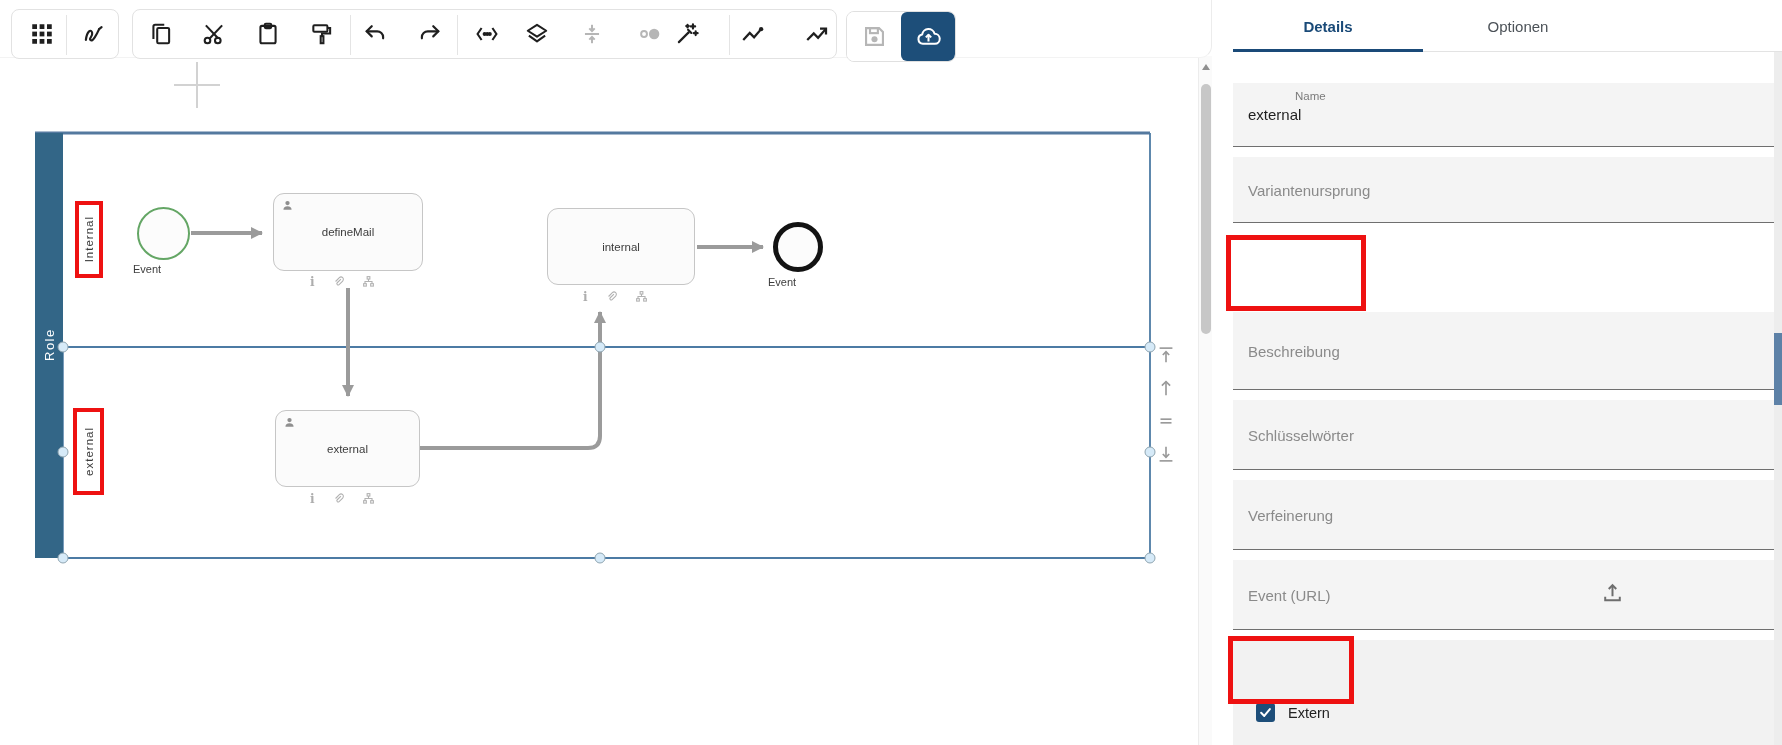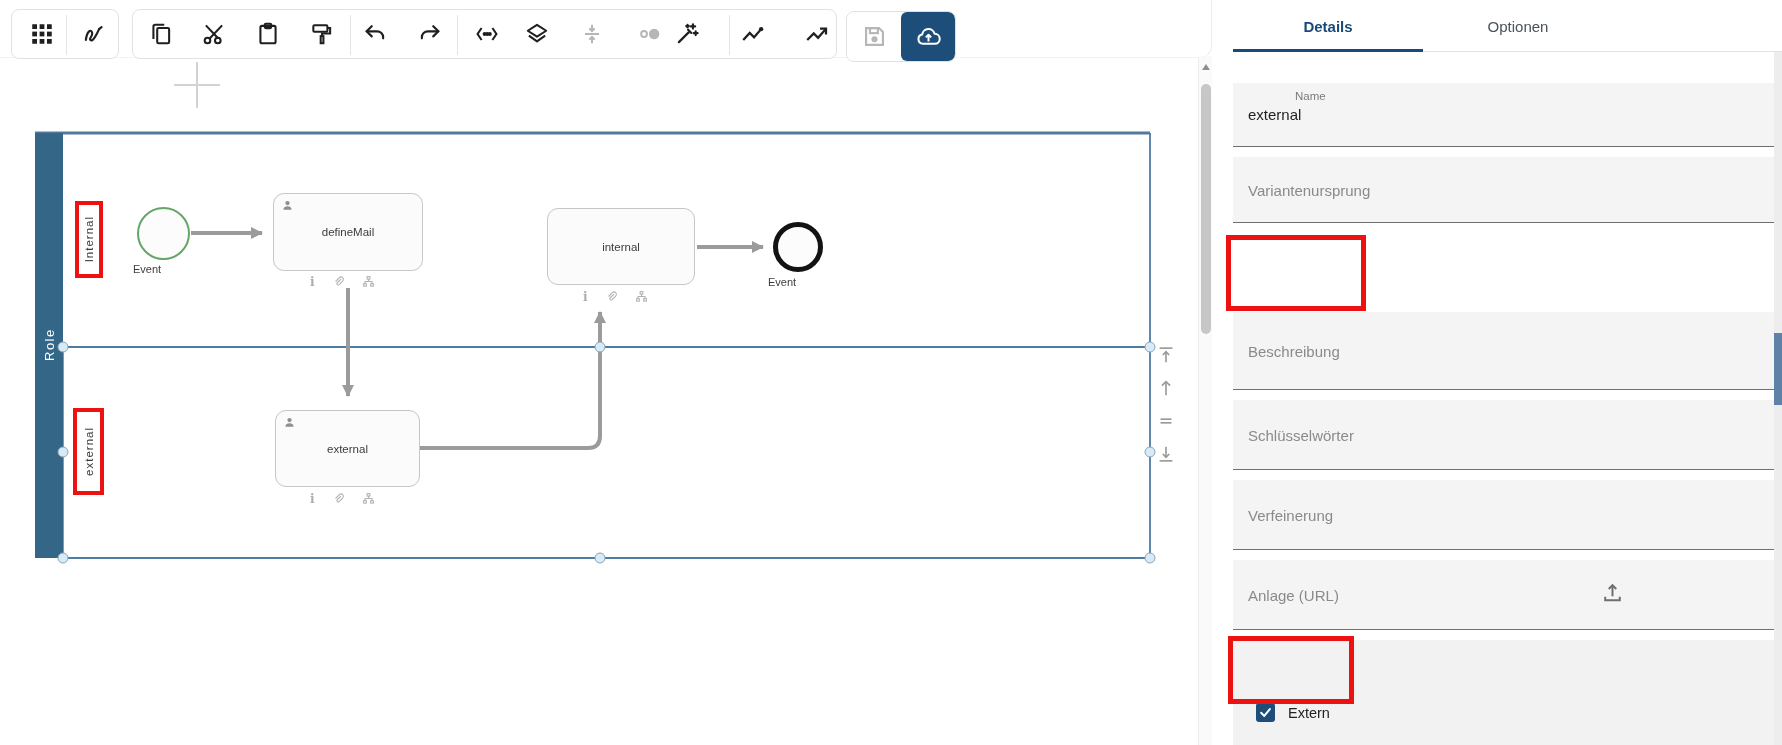--- a/index.html
+++ b/index.html
@@ -406,21 +406,21 @@
 
       <div class="field" style="top:348px; height:70px;">
         <div class="fplaceholder">Schlüsselwörter</div>
       </div>
 
       <div class="field" style="top:428px; height:70px;">
         <div class="fplaceholder">Verfeinerung</div>
       </div>
 
       <div class="field" style="top:508px; height:70px;">
-        <div class="fplaceholder">Anlage (URL)</div>
+        <div class="fplaceholder">Event (URL)</div>
         <span class="ficon">
           <svg viewBox="0 0 24 24" fill="none" stroke="currentColor" stroke-width="1.9">
               <path d="M12 15 V4.8"></path>
               <path d="M8.4 8.2 L12 4.5 l3.6 3.7"></path>
               <path d="M5 15.5 v3.5 h14 v-3.5"></path>
             </svg>
         </span>
       </div>
 
       <div class="cb-block">

